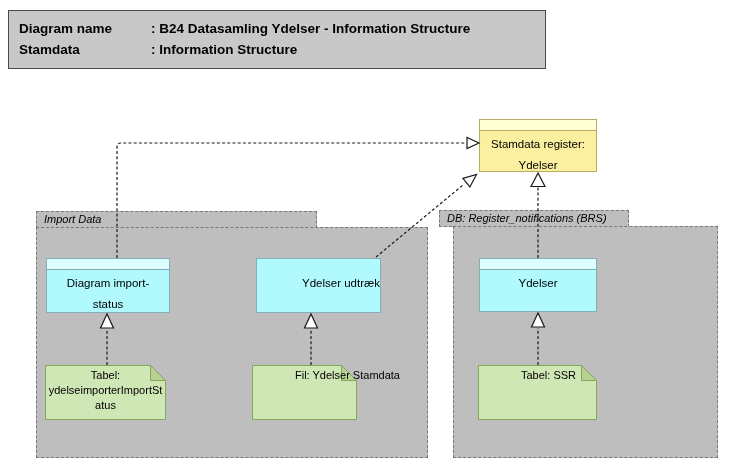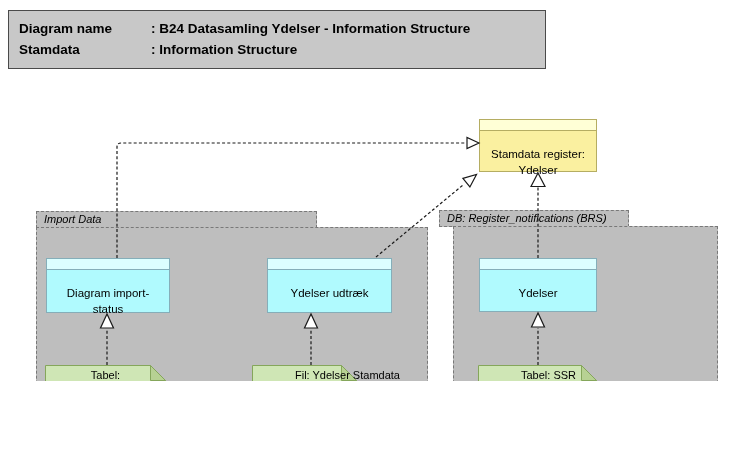--- a/index.html
+++ b/index.html
@@ -6,38 +6,38 @@
     --canvas-bg:#ffffff; --header-fill:#c8c8c8; --header-border:#4a4a4a;
     --group-fill:#bebebe; --group-border:#787878;
     --object-cyan-fill:#b0fafe; --object-cyan-band:#dcfeff; --object-cyan-border:#85aeb9;
     --object-yellow-fill:#faf0a0; --object-yellow-band:#ffffd6; --object-yellow-border:#b5ad62;
     --note-green-fill:#cfe6b5; --note-green-border:#85a65b; --note-fold-fill:#b7d193;
     --connector:#1a1a1a; --text:#000000;
   }
   *{margin:0;padding:0;box-sizing:border-box;}
   html,body{background:#fff;}
   body{font-family:"Liberation Sans","DejaVu Sans",sans-serif;color:var(--text);}
-  .canvas{position:relative;width:729px;height:381px;background:var(--canvas-bg);overflow:hidden;}
+  .canvas{position:relative;width:729px;height:465px;background:var(--canvas-bg);overflow:hidden;}
 
   .header-box{position:absolute;left:8px;top:10px;width:538px;height:59px;
     background:var(--header-fill);border:1.5px solid var(--header-border);
     padding:7px 10px;font-size:13.5px;font-weight:bold;line-height:21px;}
   .hrow{display:flex;}
   .hlabel{display:inline-block;width:132px;flex:0 0 132px;}
 
   .group-tab{position:absolute;background:var(--group-fill);
     border:1.2px dashed var(--group-border);font-size:11px;line-height:15px;
     padding-left:7px;z-index:1;font-style:italic;}
   .group-body{position:absolute;background:var(--group-fill);
     border:1.2px dashed var(--group-border);z-index:1;}
 
   .obj{position:absolute;z-index:2;border-style:solid;border-width:1px;
     display:flex;flex-direction:column;text-align:center;font-size:11.5px;}
   .obj .band{height:11px;flex:0 0 11px;border-bottom:1px solid;}
-  .obj .obj-label{padding-top:15px;line-height:16px;white-space:pre-line;}
+  .obj .obj-label{padding-top:3px;line-height:21px;white-space:pre-line;}
   .obj.cyan{background:var(--object-cyan-fill);border-color:var(--object-cyan-border);}
   .obj.cyan .band{background:var(--object-cyan-band);border-color:var(--object-cyan-border);}
   .obj.yellow{background:var(--object-yellow-fill);border-color:var(--object-yellow-border);}
   .obj.yellow .band{background:var(--object-yellow-band);border-color:var(--object-yellow-border);}
 
   .note{position:absolute;z-index:2;}
   .note svg{position:absolute;left:0;top:0;}
   .note .note-text{position:absolute;left:2px;right:2px;top:3px;
     text-align:center;font-size:11px;line-height:15px;white-space:pre-line;
     word-break:break-all;}
@@ -78,21 +78,21 @@
     <div class="obj-label">Stamdata register:
 Ydelser</div>
   </div>
 
   <div class="obj cyan" style="left:46px;top:258px;width:124px;height:55px;">
     <div class="band"></div>
     <div class="obj-label">Diagram import-
 status</div>
   </div>
 
-  <div class="obj cyan" style="left:267px;top:258px;width:125px;height:55px;">
+  <div class="obj cyan" style="left:256px;top:258px;width:125px;height:55px;align-items:flex-end;">
     <div class="band"></div>
     <div class="obj-label">Ydelser udtræk</div>
   </div>
 
   <div class="obj cyan" style="left:479px;top:258px;width:118px;height:54px;">
     <div class="band"></div>
     <div class="obj-label">Ydelser</div>
   </div>
 
   <div class="note" style="left:45px;top:365px;width:121px;height:55px;padding-left:12px;">

